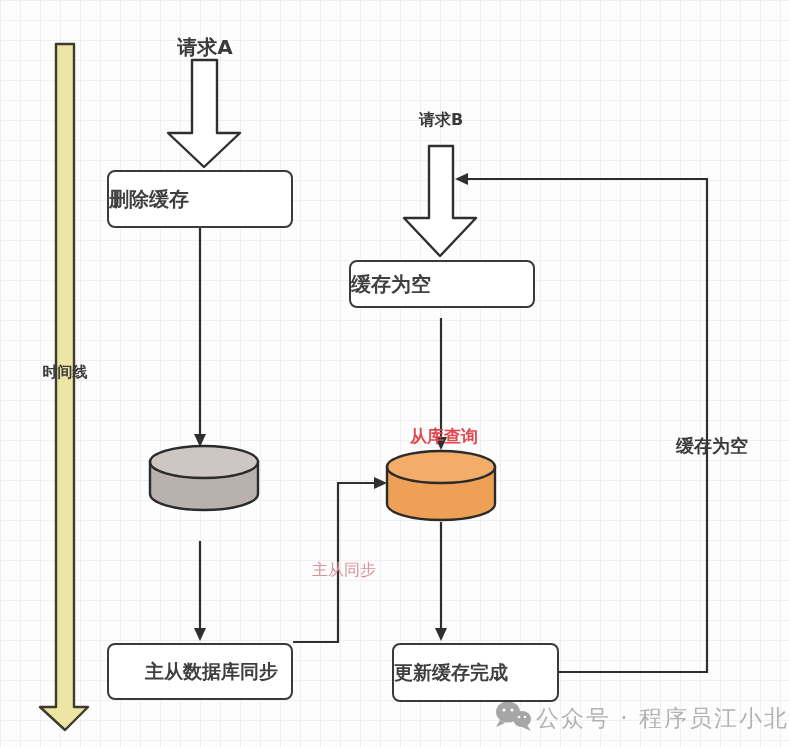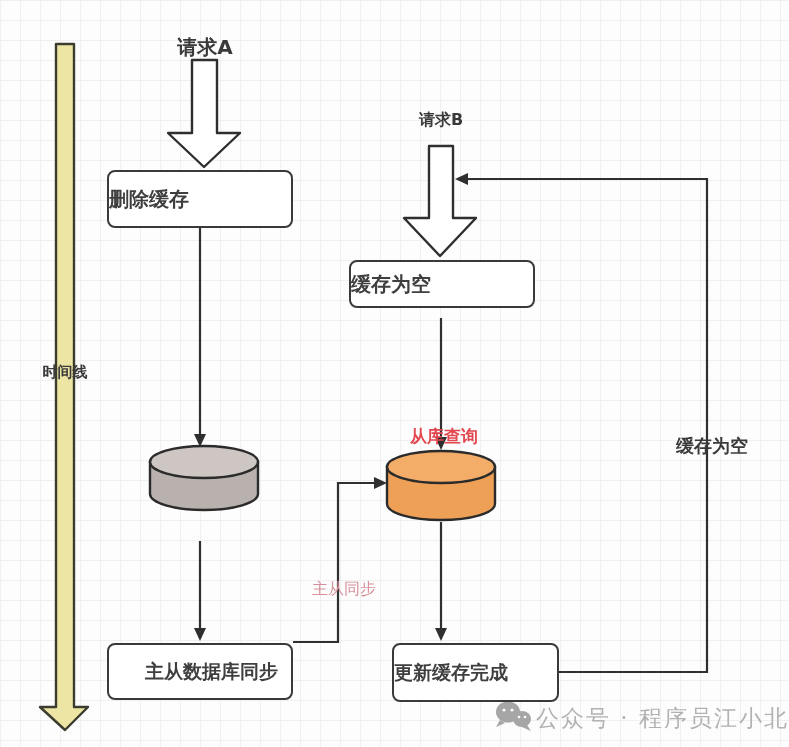--- a/index.html
+++ b/index.html
@@ -31,21 +31,21 @@
     z-index: 3;
   }
   .lbl {
     position: absolute;
     font-weight: bold; color: #3a3a3a;
     text-align: center;
     white-space: nowrap;
     z-index: 4;
   }
   .lbl.red { color: #e2474f; }
-  .lbl.pink { color: #d8909a; font-weight: normal; margin-top: 19px; }
+  .lbl.pink { color: #d8909a; font-weight: normal; }
   .watermark-text {
     position: absolute;
     left: 536px; top: 703px;
     font-size: 23px; color: #b2b2b2;
     letter-spacing: 2px;
     white-space: nowrap;
     z-index: 4;
   }
 </style>
 </head>

